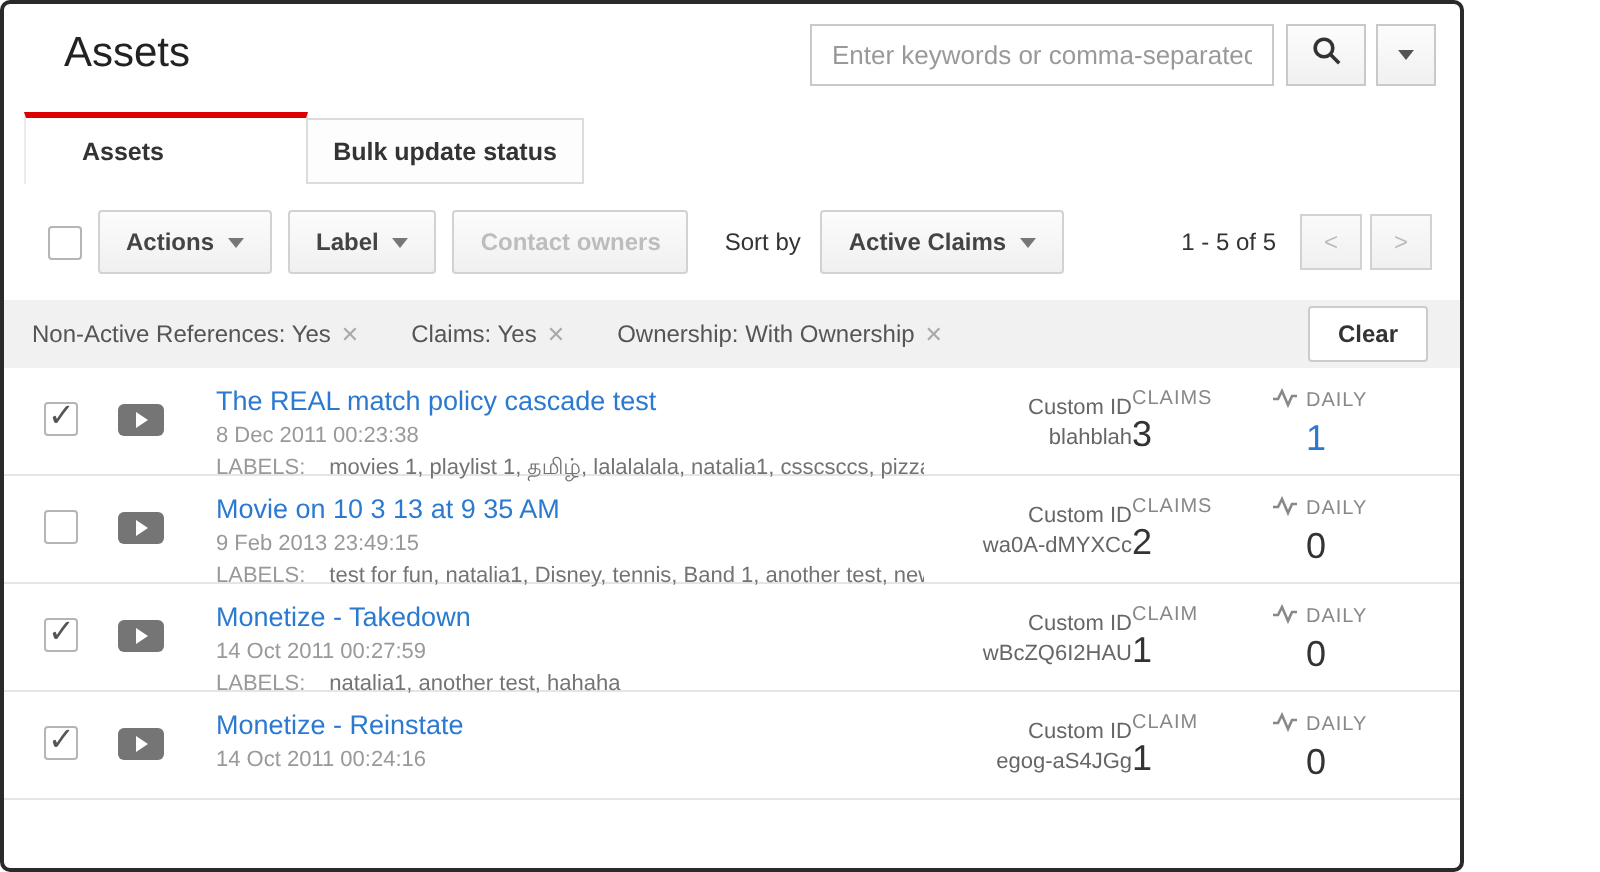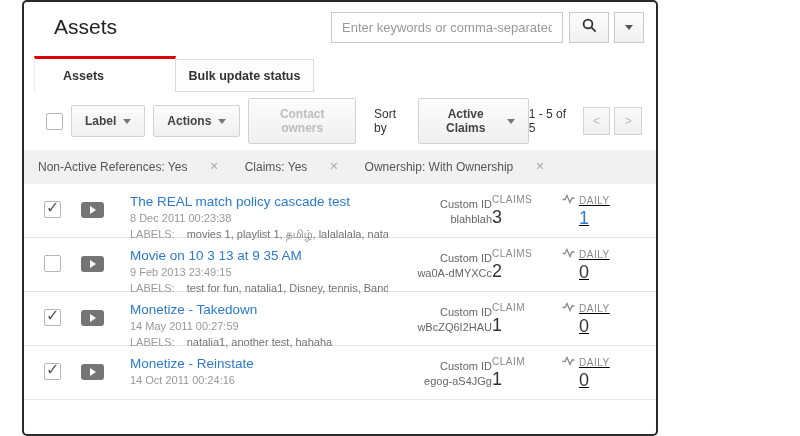--- a/index.html
+++ b/index.html
@@ -1,18 +1,18 @@
 <!DOCTYPE html>
 <html><head>
 <meta charset="utf-8">
 <style>
   * { margin:0; padding:0; box-sizing:border-box; }
   html,body { width:800px; height:436px; }
   body { font-family:"Liberation Sans","DejaVu Sans",sans-serif; background:#fff; }
-  .frame { width:636px; height:436px; border:2px solid #2a2a2a; border-radius:5px; background:#fff; overflow:hidden;margin-left:22px; }
+  .frame { width:732px; height:436px; border:2px solid #2a2a2a; border-radius:5px; background:#fff; overflow:hidden; }
 
   
   .header { height:54px; display:flex; align-items:flex-start; justify-content:space-between; padding:10px 12px 0 30px; }
   .page-title { font-size:21px; color:#222; font-weight:400; padding-top:3px; }
   .searchbar { display:flex; align-items:stretch; }
   .search-input { width:232px; height:31px; border:1px solid #c9c9c9; padding:0 10px; font-size:13px; color:#333; font-family:inherit; }
   .search-input::placeholder { color:#999; }
   .search-btn, .search-dd { height:31px; background:linear-gradient(to bottom,#fcfcfc,#f1f1f1); border:1px solid #c9c9c9; cursor:pointer; display:flex; align-items:center; justify-content:center; }
   .search-btn { width:40px; margin-left:6px; }
   .search-dd { width:30px; margin-left:5px; }
@@ -33,40 +33,40 @@
   .btn.disabled { color:#bdbdbd; cursor:default; }
   .toolbar .btn { margin-left:8px; }
   .sortby { font-size:12px; font-weight:normal; color:#333; margin-left:18px; }
   .spacer { flex:1; }
   .page-range { font-size:12px; color:#333; margin-right:12px; }
   .pg-btn { width:31px; height:28px; background:linear-gradient(to bottom,#fafafa,#f0f0f0); border:1px solid #d2d2d2; color:#bbb; font-size:12px; display:flex; align-items:center; justify-content:center; cursor:default; }
   .pg-btn + .pg-btn { margin-left:4px; }
 
   
   .filterbar { height:34px; background:#f1f1f1; display:flex; align-items:center; padding:0 16px 0 14px; }
-  .chip { font-size:12px; color:#555; margin-right:26px; display:flex; gap:22px; }
+  .chip { font-size:12px; color:#555; margin-right:26px; display:flex; align-items:center; gap:5px; }
   .chip-x { color:#aaa; font-size:11px; font-weight:bold; cursor:pointer; }
   .clear-btn { margin-left:auto; background:#fff; border:1px solid #ccc; border-radius:2px; font-size:12px; font-weight:bold; color:#333; padding:6px 14px; cursor:pointer; font-family:inherit; }
 
   
   .row { height:54px; border-bottom:1px solid #e5e5e5; display:flex; align-items:flex-start; padding:8px 18px 0 20px; }
   .row .cb { margin-top:9px; }
   .play { width:23px; height:16px; background:#757575; border-radius:3px; margin:10px 0 0 20px; display:flex; align-items:center; justify-content:center; cursor:pointer; flex:none; }
   .play .tri { width:0; height:0; border-top:4px solid transparent; border-bottom:4px solid transparent; border-left:6px solid #fff; margin-left:1px; }
   .rowmain { flex:1; padding-left:26px; min-width:0; }
   .title { font-size:13.5px; color:#2b7ad0; text-decoration:none; cursor:pointer; display:inline-block; line-height:15px;text-align:center; }
   .date { font-size:11px; color:#999; margin-top:2px; }
   .labels-line { font-size:11px; margin-top:4px; white-space:nowrap; overflow:hidden; }
   .labels-label { color:#999; margin-right:12px; }
   .labels { color:#737373; }
   .custom-id { width:104px; flex:none; padding-top:5px;text-align:right; }
   .custom-id div { font-size:11px; color:#666; line-height:15px; }
   .metric { flex:none; padding-top:2px; }
   .metric.claims { width:70px; }
-  .metric.daily  { width:76px;text-decoration:underline; }
+  .metric.daily  { width:76px; }
   .metric-h { font-size:10px; color:#888; letter-spacing:0.5px; display:flex; align-items:center; gap:4px; }
   .metric-v { font-size:18px; color:#333; margin-top:2px; }
   .metric-v.link { color:#2b7ad0; cursor:pointer; }
   .daily .metric-v { margin-left:17px; }
 
   .bottom-fill { height:33px; }
 </style>
 </head>
 <body>
 
@@ -95,25 +95,25 @@
       <span>Assets</span>
     </div>
     <div class="tab inactive">
       <span>Bulk update status</span>
     </div>
   </div>
 
   <div class="toolbar">
     <div class="cb"></div>
     <button class="btn">
+      <span>Actions</span>
+      <span class="caret"></span>
+    </button>
+    <button class="btn">
       <span>Label</span>
-      <span class="caret"></span>
-    </button>
-    <button class="btn">
-      <span>Actions</span>
       <span class="caret"></span>
     </button>
     <button class="btn disabled">
       <span>Contact owners</span>
     </button>
     <span class="sortby">Sort by</span>
     <button class="btn" style="margin-left:10px;">
       <span>Active Claims</span>
       <span class="caret"></span>
     </button>
@@ -129,20 +129,21 @@
       <span class="chip-x">✕</span>
     </span>
     <span class="chip">
       <span>Claims: Yes</span>
       <span class="chip-x">✕</span>
     </span>
     <span class="chip">
       <span>Ownership: With Ownership</span>
       <span class="chip-x">✕</span>
     </span>
+    <button class="clear-btn">Clear</button>
   </div>
 
   <div class="row">
     <div class="cb checked"></div>
     <div class="play">
         <div class="tri"></div>
       </div>
     <div class="rowmain">
       <a class="title">The REAL match policy cascade test</a>
       <div class="date">8 Dec 2011 00:23:38</div>
@@ -200,21 +201,21 @@
     </div>
   </div>
 
   <div class="row">
     <div class="cb checked"></div>
     <div class="play">
         <div class="tri"></div>
       </div>
     <div class="rowmain">
       <a class="title">Monetize - Takedown</a>
-      <div class="date">14 May 2011 00:27:59</div>
+      <div class="date">14 Oct 2011 00:27:59</div>
       <div class="labels-line">
         <span class="labels-label">LABELS:</span><span class="labels">natalia1, another test, hahaha</span>
       </div>
     </div>
     <div class="custom-id">
       <div>Custom ID</div>
       <div>wBcZQ6I2HAU</div>
     </div>
     <div class="metric claims">
       <div class="metric-h">CLAIM</div>

